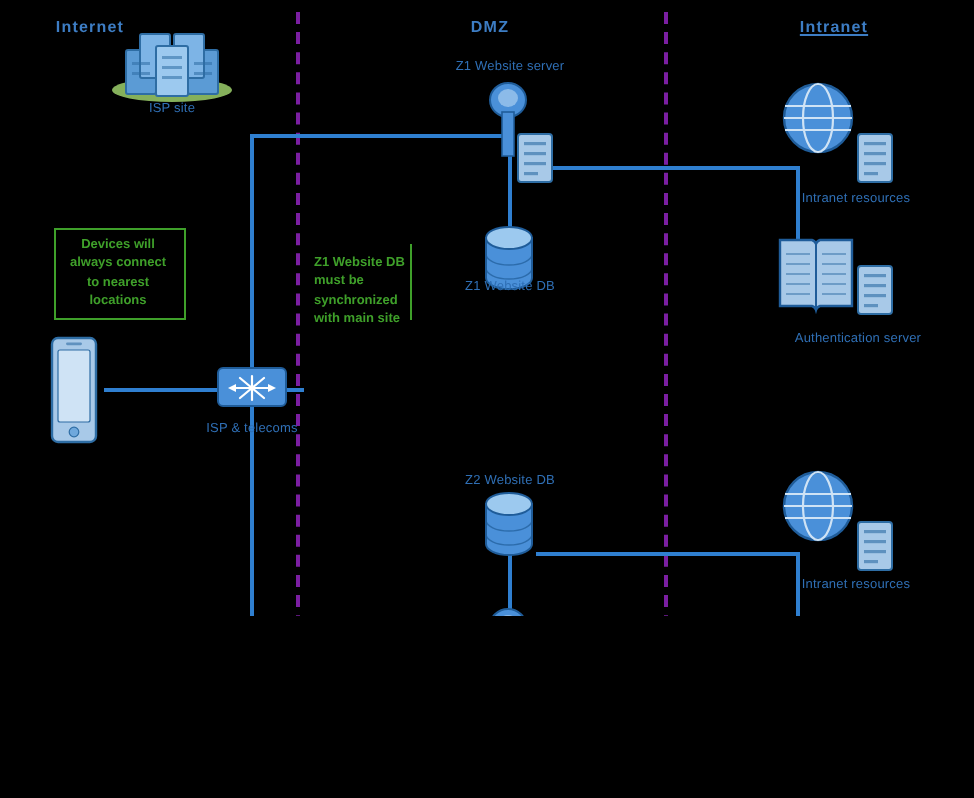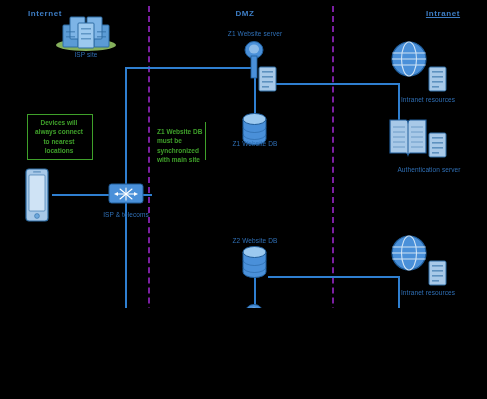--- a/index.html
+++ b/index.html
@@ -19,21 +19,21 @@
   svg{display:block;overflow:visible;}
   .ic{position:absolute;}
 </style>
 </head>
 <body>
 
 <div id="stage">
 
   <div class="zone-hdr" style="left:0;top:9px;width:90px;">Internet</div>
   <div class="zone-hdr" style="left:205px;top:9px;width:80px;">DMZ</div>
-  <div class="zone-hdr" style="left:398px;top:9px;width:90px;text-decoration:underline;">Intranet</div>
+  <div class="zone-hdr" style="left:372px;top:9px;width:90px;text-decoration:underline;">Intranet</div>
 
   <div class="divider" style="left:148px;top:6px;height:388px;"></div>
   <div class="divider" style="left:332px;top:6px;height:388px;"></div>
 
   <div class="link h" style="left:52px;top:194px;width:62px;"></div>
 
   <div class="link h" style="left:140px;top:194px;width:12px;"></div>
 
   <div class="link v" style="left:125px;top:67px;height:262px;"></div>
 

